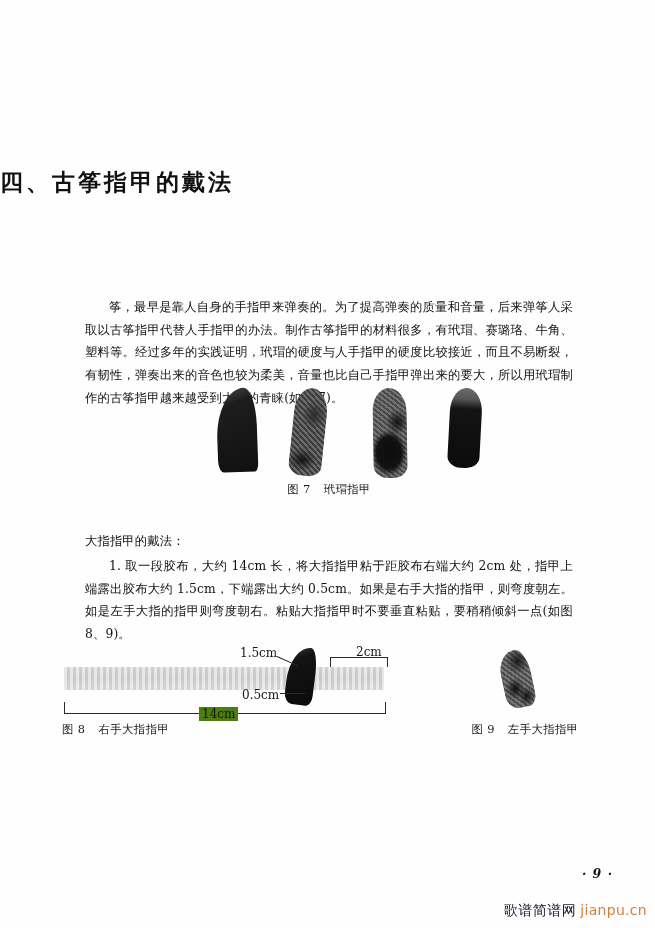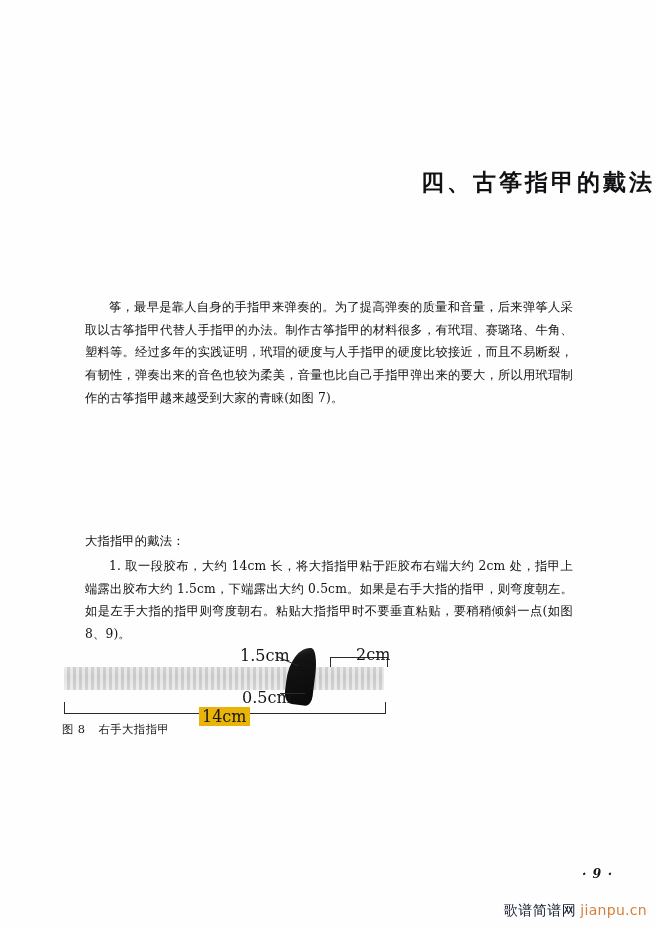--- a/index.html
+++ b/index.html
@@ -21,21 +21,21 @@
     inset: 0;
     background: #fefefe;
   }
 
   
   .chapter-title {
     position: absolute;
     left: 0;
     right: 0;
     top: 152px;
-    text-align: right;
+    text-align: left;
     font-size: 23px;
     font-weight: bold;
     letter-spacing: 3px;
     font-family: "DejaVu Serif", "Liberation Serif", serif;
     color: #111114;
   }
 
   
   .intro-block {
     position: absolute;
@@ -168,29 +168,29 @@
     left: 225px;
     top: 7px;
     width: 28px;
     height: 58px;
     background: linear-gradient(150deg, #3b3b3b 0%, #131313 24%, #0a0a0a 100%);
     border-radius: 76% 26% 22% 30% / 62% 44% 18% 20%;
     transform: rotate(7deg);
   }
   .meas-label {
     position: absolute;
-    font-size: 16px;
+    font-size: 12px;
     font-family: "DejaVu Serif", "Liberation Serif", serif;
     color: #151517;
     white-space: nowrap;
   }
   .lbl-15  { left: 178px; top: 6px; }
   .lbl-2   { left: 294px; top: 5px; }
   .lbl-05  { left: 180px; top: 48px; }
-  .lbl-14  { left: 137px; top: 67px; background: #eab308; padding: 0 3px; text-align: right; }
+  .lbl-14  { left: 137px; top: 67px; background: #4d7c0f; padding: 0 3px; text-align: right; }
 
   .leader {
     position: absolute;
     background: #2a2a2a;
   }
   .leader-15 {
     left: 215px; top: 16px;
     width: 23px; height: 1px;
     transform: rotate(24deg);
     transform-origin: left center;
@@ -287,20 +287,31 @@
 </head>
 <body>
 
 <div class="page">
 
   <h1 class="chapter-title">四、古筝指甲的戴法</h1>
 
 
   <p class="para p-main">筝，最早是靠人自身的手指甲来弹奏的。为了提高弹奏的质量和音量，后来弹筝人采取以古筝指甲代替人手指甲的办法。制作古筝指甲的材料很多，有玳瑁、赛璐珞、牛角、塑料等。经过多年的实践证明，玳瑁的硬度与人手指甲的硬度比较接近，而且不易断裂，有韧性，弹奏出来的音色也较为柔美，音量也比自己手指甲弹出来的要大，所以用玳瑁制作的古筝指甲越来越受到大家的青睐(如图 7)。</p>
 
+  <div class="fig7">
+    <div class="fig7-row">
+      <div class="nail nail-a"></div>
+      <div class="nail nail-b"></div>
+      <div class="nail nail-c"></div>
+      <div class="nail nail-d"></div>
+    </div>
+    <div class="fig-caption">
+      <span>图 7</span><span class="cap-sep"></span><span>玳瑁指甲</span>
+    </div>
+  </div>
 
   <p class="para p-head">大指指甲的戴法：</p>
 
   <p class="para p-one">1. 取一段胶布，大约 14cm 长，将大指指甲粘于距胶布右端大约 2cm 处，指甲上端露出胶布大约 1.5cm，下端露出大约 0.5cm。如果是右手大指的指甲，则弯度朝左。如是左手大指的指甲则弯度朝右。粘贴大指指甲时不要垂直粘贴，要稍稍倾斜一点(如图 8、9)。</p>
 
   <div class="fig8">
     <div class="tape"></div>
     <div class="fig8-nail"></div>
 
     <div class="leader leader-15"></div>
@@ -311,20 +322,26 @@
     <span class="meas-label lbl-15">1.5cm</span>
     <span class="meas-label lbl-2">2cm</span>
     <span class="meas-label lbl-05">0.5cm</span>
     <span class="meas-label lbl-14">14cm</span>
 
     <div class="fig8-cap fig-caption">
       <span>图 8</span><span class="cap-sep"></span><span>右手大指指甲</span>
     </div>
   </div>
 
+  <div class="fig9">
+    <div class="fig9-nail"></div>
+    <div class="fig9-cap fig-caption">
+      <span>图 9</span><span class="cap-sep"></span><span>左手大指指甲</span>
+    </div>
+  </div>
 
 
   <div class="page-number">· 9 ·</div>
 
   <div class="watermark">
     <span class="wm-cn">歌谱简谱网</span><span class="wm-en">jianpu.cn</span>
   </div>
 
 </div>
 

